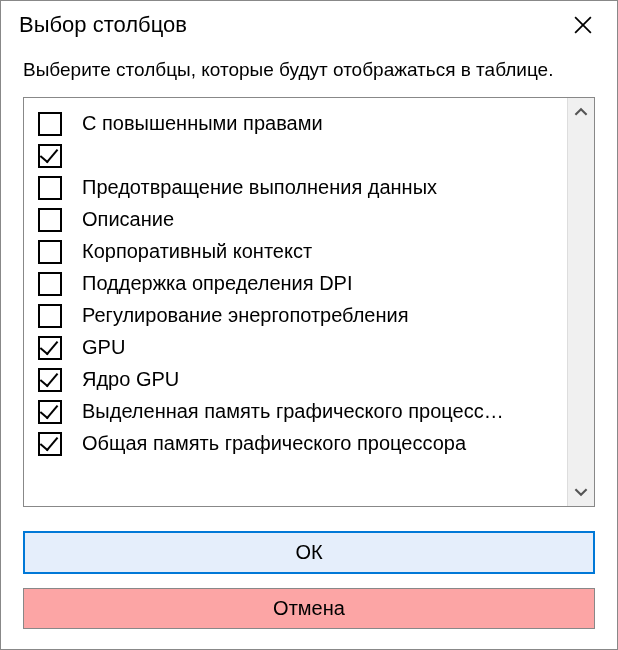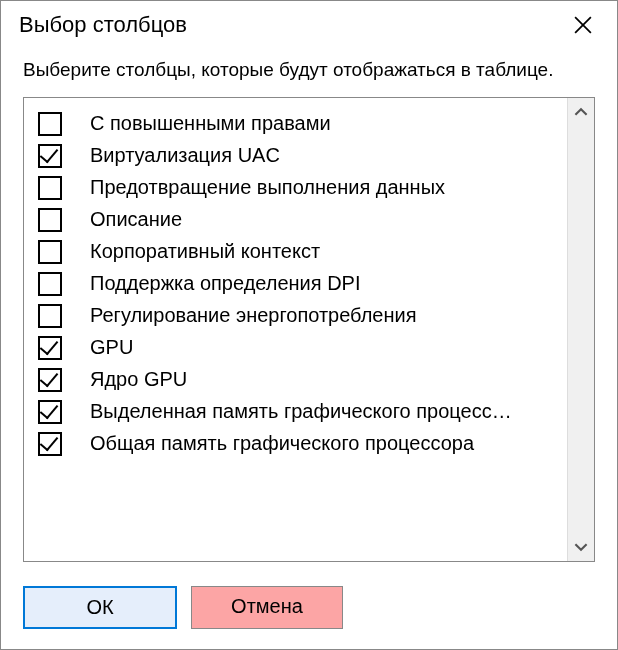--- a/index.html
+++ b/index.html
@@ -4,29 +4,29 @@
 <style>
   html,body{margin:0;padding:0;background:#f5f5f5;font-family:'Segoe UI',Tahoma,Arial,sans-serif;}
   .window{width:618px;height:650px;background:#fff;border:1px solid #888;box-sizing:border-box;position:relative;display:flex;flex-direction:column;}
   .titlebar{display:flex;align-items:center;justify-content:space-between;padding:8px 14px 10px 18px;}
   .title{font-size:22px;color:#000;}
   .close{width:40px;height:32px;display:flex;align-items:center;justify-content:center;cursor:pointer;}
   .close svg{width:18px;height:18px;}
   .instr{padding:6px 22px 10px 22px;font-size:19px;color:#000;line-height:1.35;}
   .listwrap{margin:4px 22px 10px 22px;border:1px solid #888;display:flex;flex:1 1 auto;min-height:0;}
   .listinner{flex:1 1 auto;overflow:hidden;padding:10px 6px 10px 14px;}
-  .row{display:flex;align-items:center;gap:28px;padding:4px 0;}
+  .row{display:flex;align-items:center;gap:20px;padding:4px 0;}
   .cb{width:24px;height:24px;border:2px solid #000;box-sizing:border-box;position:relative;cursor:pointer;flex:0 0 24px;display:inline-block;}
   .cb.checked::after{content:"";position:absolute;left:4px;top:-1px;width:8px;height:15px;border-right:2.5px solid #000;border-bottom:2.5px solid #000;transform:rotate(40deg);}
   .lbl{font-size:20px;color:#000;white-space:nowrap;overflow:hidden;text-overflow:ellipsis;flex:1 1 auto;}
   .scrollbar{width:26px;background:#f0f0f0;border-left:1px solid #ddd;display:flex;flex-direction:column;justify-content:space-between;align-items:center;}
   .sbtn{width:100%;height:28px;display:flex;align-items:center;justify-content:center;background:#f0f0f0;cursor:pointer;}
   .sbtn svg{width:14px;height:14px;}
   .thumb{flex:1 1 auto;width:100%;}
-  .footer{display:flex;gap:14px;padding:14px 22px 20px 22px;}
+  .footer{display:flex;justify-content:flex-end;gap:14px;padding:14px 22px 20px 22px;flex-direction:column;}
   .btn{min-width:130px;padding:8px 10px;font-size:20px;text-align:center;border:1px solid #888;background:#fca5a5;cursor:pointer;}
   .btn.primary{border:2px solid #0078d7;background:#e5eefb;}
 </style>
 </head>
 <body>
 
 <div class="window">
 
   <div class="titlebar">
     <div class="title">Выбор столбцов</div>
@@ -41,21 +41,20 @@
   <div class="instr">Выберите столбцы, которые будут отображаться в таблице.</div>
 
   <div class="listwrap">
     <div class="listinner" id="list">
         <div class="row">
           <span class="cb"></span>
           <span class="lbl">С повышенными правами</span>
         </div>
         <div class="row">
           <span class="cb checked"></span>
-          <span class="lbl">Виртуализация UAC</span>
         </div>
         <div class="row">
           <span class="cb"></span>
           <span class="lbl">Предотвращение выполнения данных</span>
         </div>
         <div class="row">
           <span class="cb"></span>
           <span class="lbl">Описание</span>
         </div>
         <div class="row">

